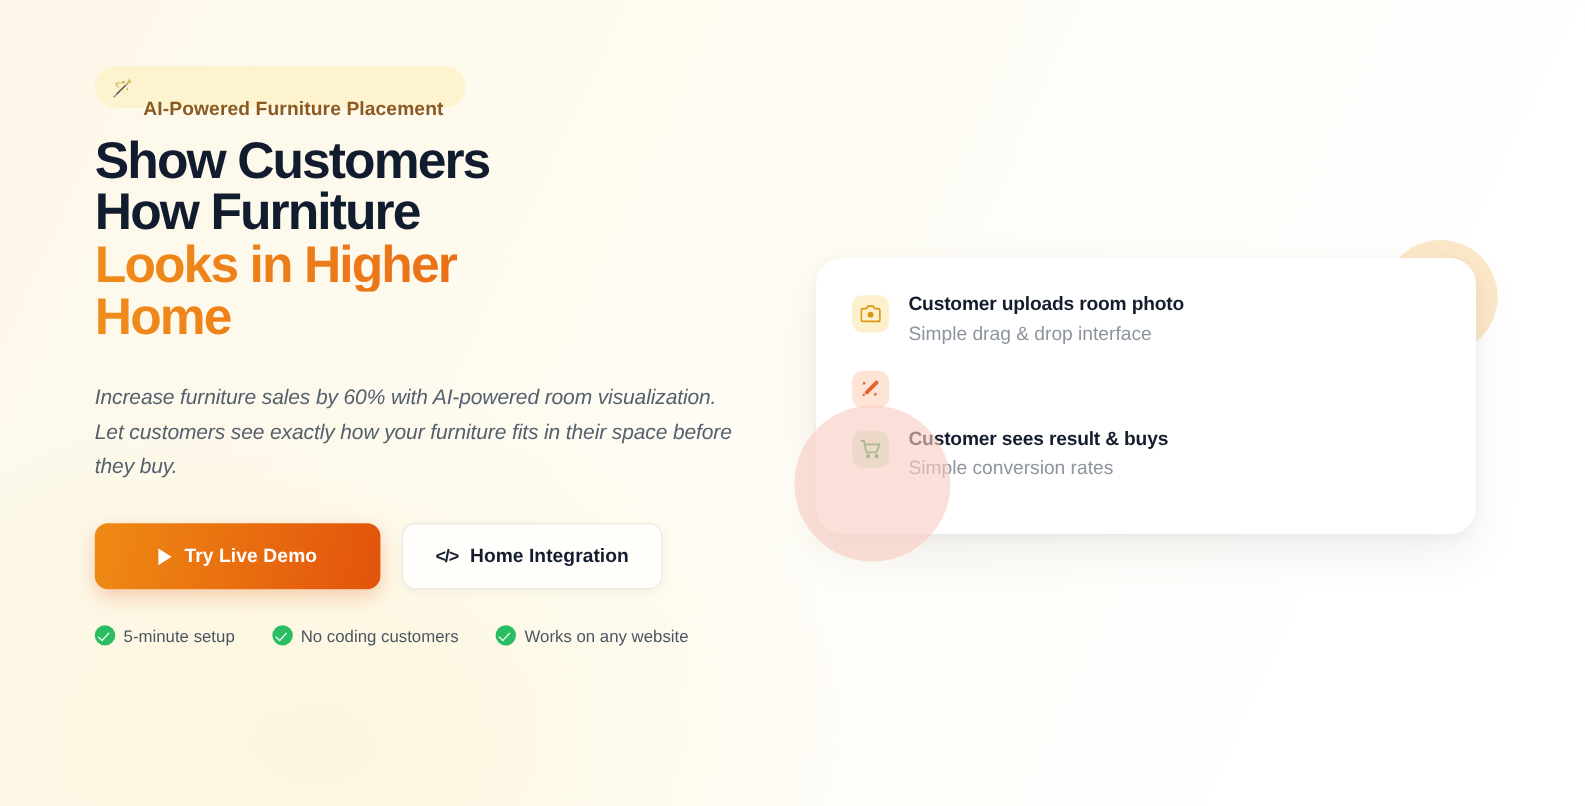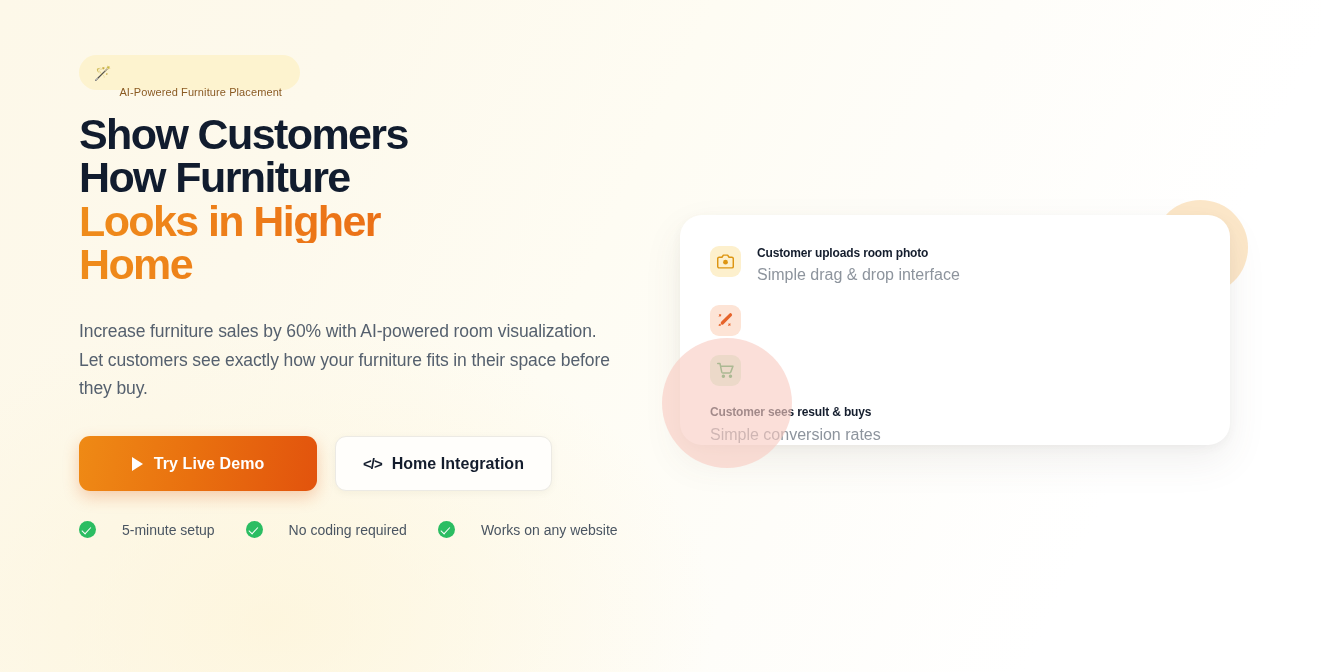--- a/index.html
+++ b/index.html
@@ -57,22 +57,22 @@
     padding: 8px 18px 8px 15px;
     height: 35px;
   }
   .badge-icon {
     font-size: 14px;
     line-height: 1;
     display: inline-block;
     filter: saturate(.85) brightness(.8);
   }
   .badge-text {
-    font-size: 11px;
-    font-weight: 400;
+    font-size: 16px;
+    font-weight: 700;
     color: #8a5a22;
     letter-spacing: .1px;
     white-space: nowrap;
     margin-top: 39px;
   }
 
   .headline {
     margin-top: 23px;
     font-size: 43px;
     line-height: 1.01;
@@ -89,20 +89,21 @@
     -webkit-text-fill-color: transparent;
   }
 
   .subtext {
     margin-top: 30px;
     font-size: 17.5px;
     line-height: 1.65;
     color: #55606e;
     max-width: 545px;
     letter-spacing: -.1px;
+    font-style: italic;
   }
 
   .cta-row {
     margin-top: 33px;
     display: flex;
     align-items: center;
     gap: 18px;
   }
 
   .btn {
@@ -151,21 +152,21 @@
 
   .checks-row {
     margin-top: 30px;
     display: flex;
     align-items: center;
     gap: 31px;
   }
   .check-item {
     display: flex;
     align-items: flex-end;
-    gap: 26px;
+    gap: 7px;
   }
   .check-icon {
     width: 17px; height: 17px;
     flex: 0 0 17px;
     border-radius: 50%;
     background: #2bbd62;
     position: relative;
   }
   .check-icon::after {
     content: "";
@@ -223,39 +224,39 @@
     padding: 28px 30px;
     z-index: 2;
   }
 
   .step {
     display: flex;
     align-items: flex-start;
     gap: 16px;
     margin-bottom: 16px;
   }
-  .step:last-child { margin-bottom: 0; flex-direction: column; }
+  .step:last-child { margin-bottom: 0; }
 
   .step-icon {
     width: 31px; height: 31px;
     flex: 0 0 31px;
     border-radius: 9px;
     display: flex;
     align-items: center;
     justify-content: center;
     margin-top: 3px;
   }
   .step-icon svg { display: block; }
   .tile-amber { background: #fdf0cd; }
   .tile-peach { background: #fde4d6; }
   .tile-green { background: #d8eed5; }
 
   .step-text { padding-top: 0; }
   .step-title {
-    font-size: 12px;
+    font-size: 16px;
     font-weight: 700;
     color: #141d2d;
     line-height: 1.35;
     letter-spacing: -.15px;
   }
   .step-sub {
     font-size: 16px;
     color: #8d949d;
     line-height: 1.45;
     margin-top: 2px;
@@ -295,21 +296,21 @@
       </button>
     </div>
 
     <div class="checks-row">
       <div class="check-item">
         <span class="check-icon"></span>
         <span class="check-label">5-minute setup</span>
       </div>
       <div class="check-item">
         <span class="check-icon"></span>
-        <span class="check-label">No coding required</span>
+        <span class="check-label">No coding customers</span>
       </div>
       <div class="check-item">
         <span class="check-icon"></span>
         <span class="check-label">Works on any website</span>
       </div>
     </div>
 
   </div>
 
   <div class="visual">

